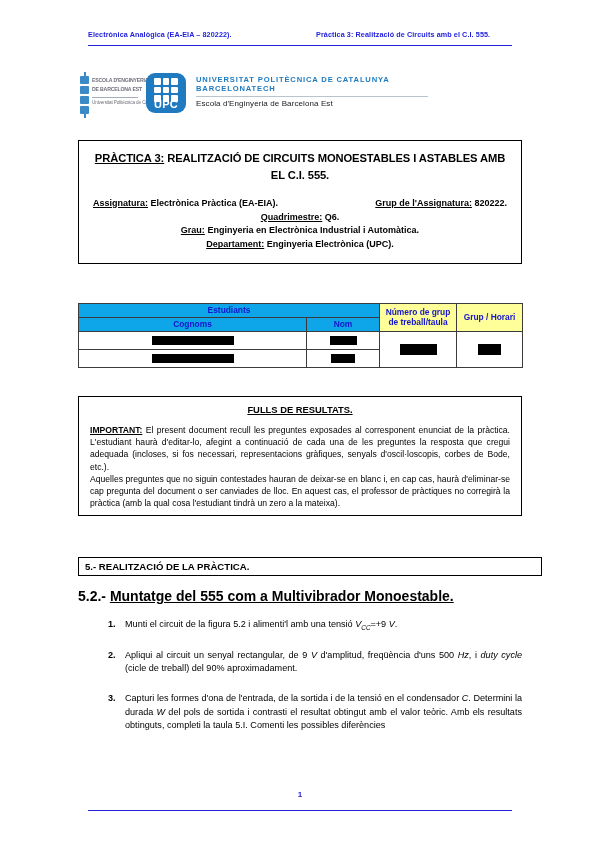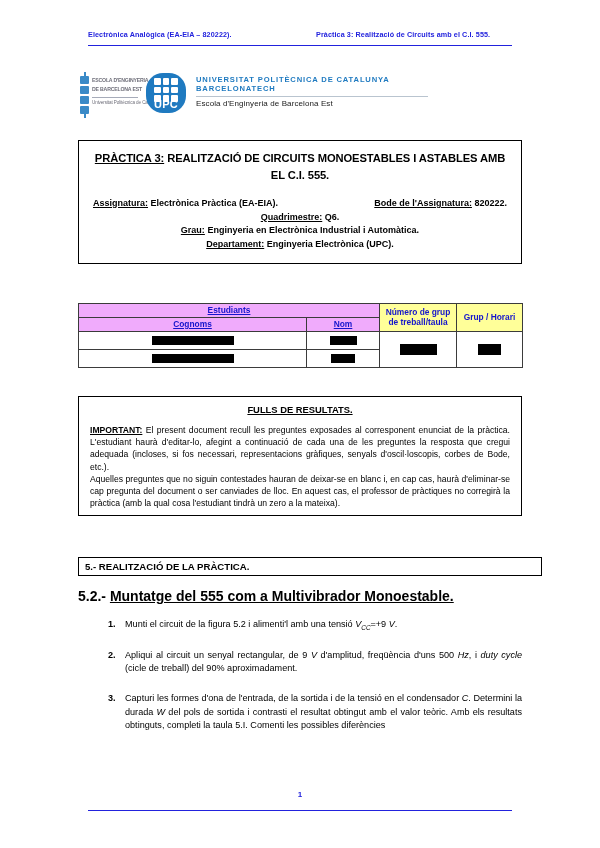--- a/index.html
+++ b/index.html
@@ -97,21 +97,21 @@
   .eebe-rule {
     position: absolute;
     left: 14px; top: 23px;
     width: 46px;
     border-top: 0.8px solid #9aa0b0;
   }
   .eebe-t3 { top: 26px; font-size: 4.6px; letter-spacing: -0.1px; }
 
   .upc-mark {
     width: 40px; height: 40px;
-    border-radius: 17px;
+    border-radius: 9px;
     background: #1f7ac0;
     flex: 0 0 auto;
     margin-left: 6px;
     margin-top: 1px;
     position: relative;
   }
   .upc-dots {
     position: absolute;
     left: 8px; top: 5px;
     width: 24px;
@@ -211,21 +211,21 @@
   .students td {
     border: 1.4px solid #3b3b3b;
     text-align: center;
     vertical-align: middle;
     font-size: 8.4px;
     font-weight: bold;
     color: #1515cc;
     padding: 1px 2px;
     line-height: 1.28;
   }
-  .hdr-lav { background: #f0abfc; text-decoration: underline; }
+  .hdr-lav { background: #0ea5e9; }
   .hdr-yel { background: #ffff99; }
   .cell-blank { background: #ffffff; height: 15px; }
   .redact {
     display: inline-block;
     background: #000000;
     height: 9px;
     vertical-align: middle;
   }
 
   
@@ -364,21 +364,21 @@
 
 <div class="content">
 
   <div class="box title-box">
     <div class="title-main">
       <span class="u">PRÀCTICA 3:</span><span> REALITZACIÓ DE CIRCUITS MONOESTABLES I ASTABLES AMB EL C.I. 555.</span>
     </div>
     <div class="title-meta">
       <div class="meta-row1">
         <span><span class="u">Assignatura:</span> <span>Electrònica Pràctica (EA-EIA).</span></span>
-        <span><span class="u">Bode de l'Assignatura:</span> <span>820222.</span></span>
+        <span><span class="u">Grup de l'Assignatura:</span> <span>820222.</span></span>
       </div>
       <div>
         <span class="u">Quadrimestre:</span> <span>Q6.</span>
       </div>
       <div>
         <span class="u">Grau:</span> <span>Enginyeria en Electrònica Industrial i Automàtica.</span>
       </div>
       <div>
         <span class="u">Departament:</span> <span>Enginyeria Electrònica (UPC).</span>
       </div>

